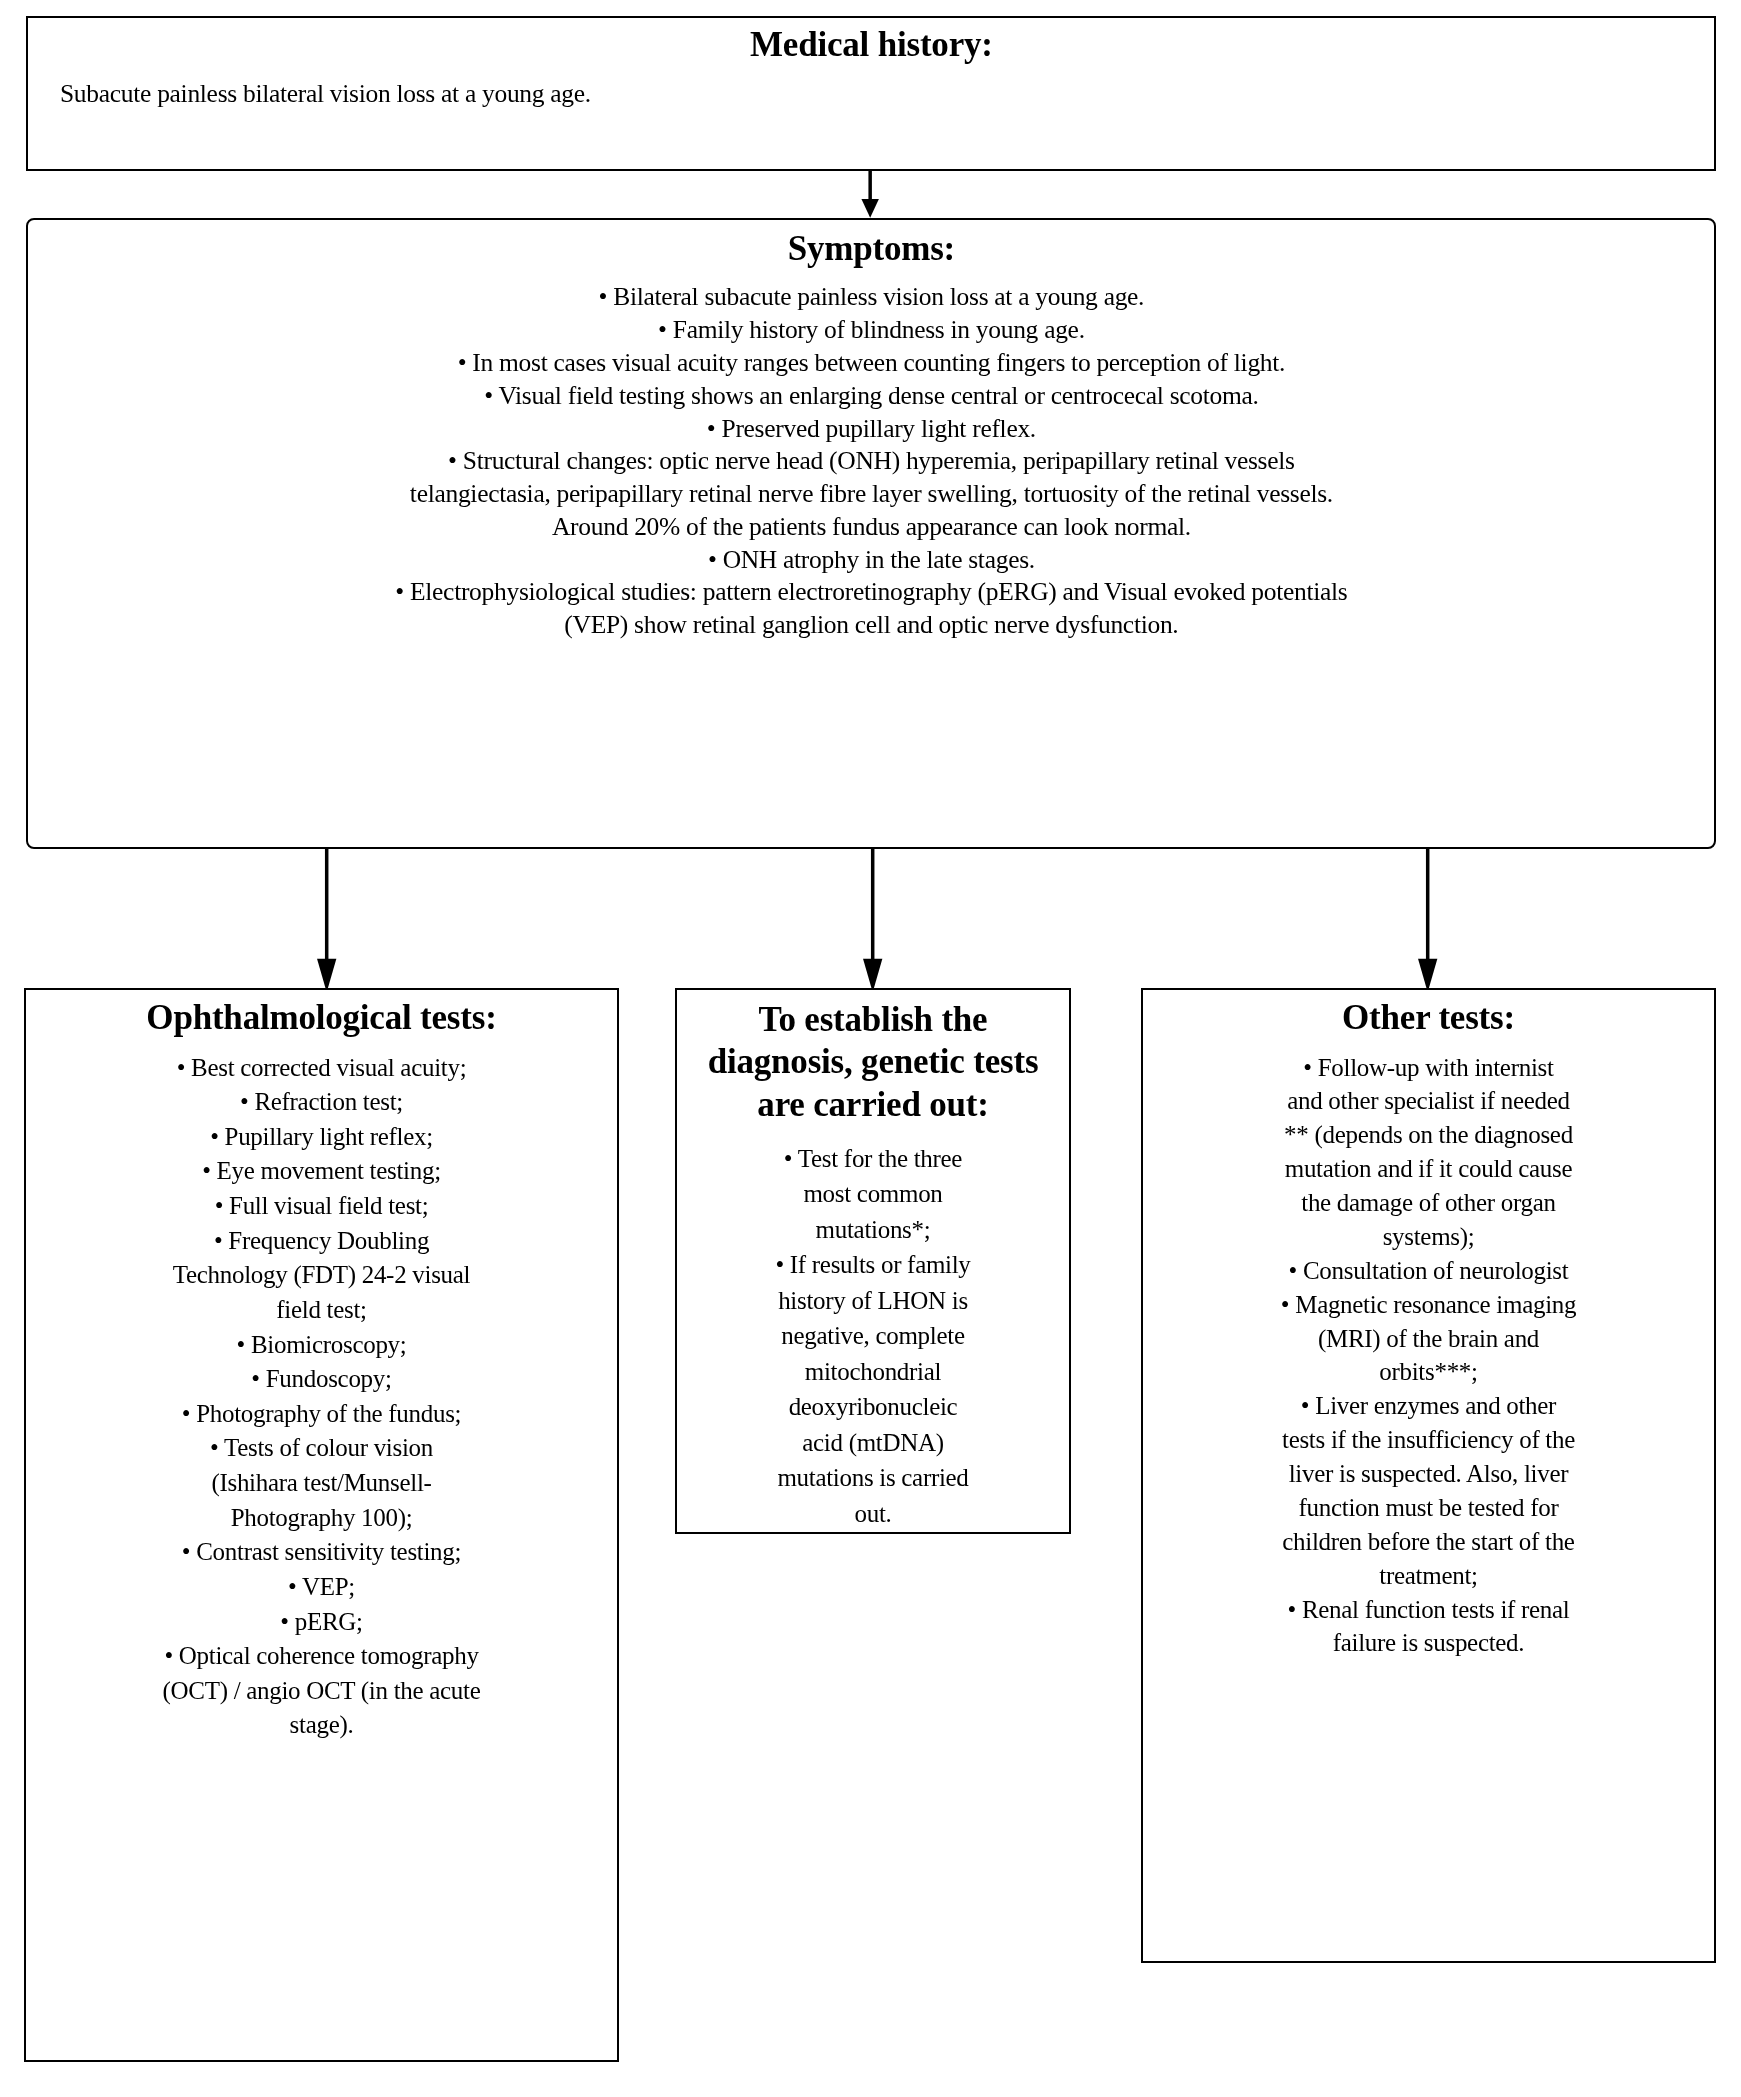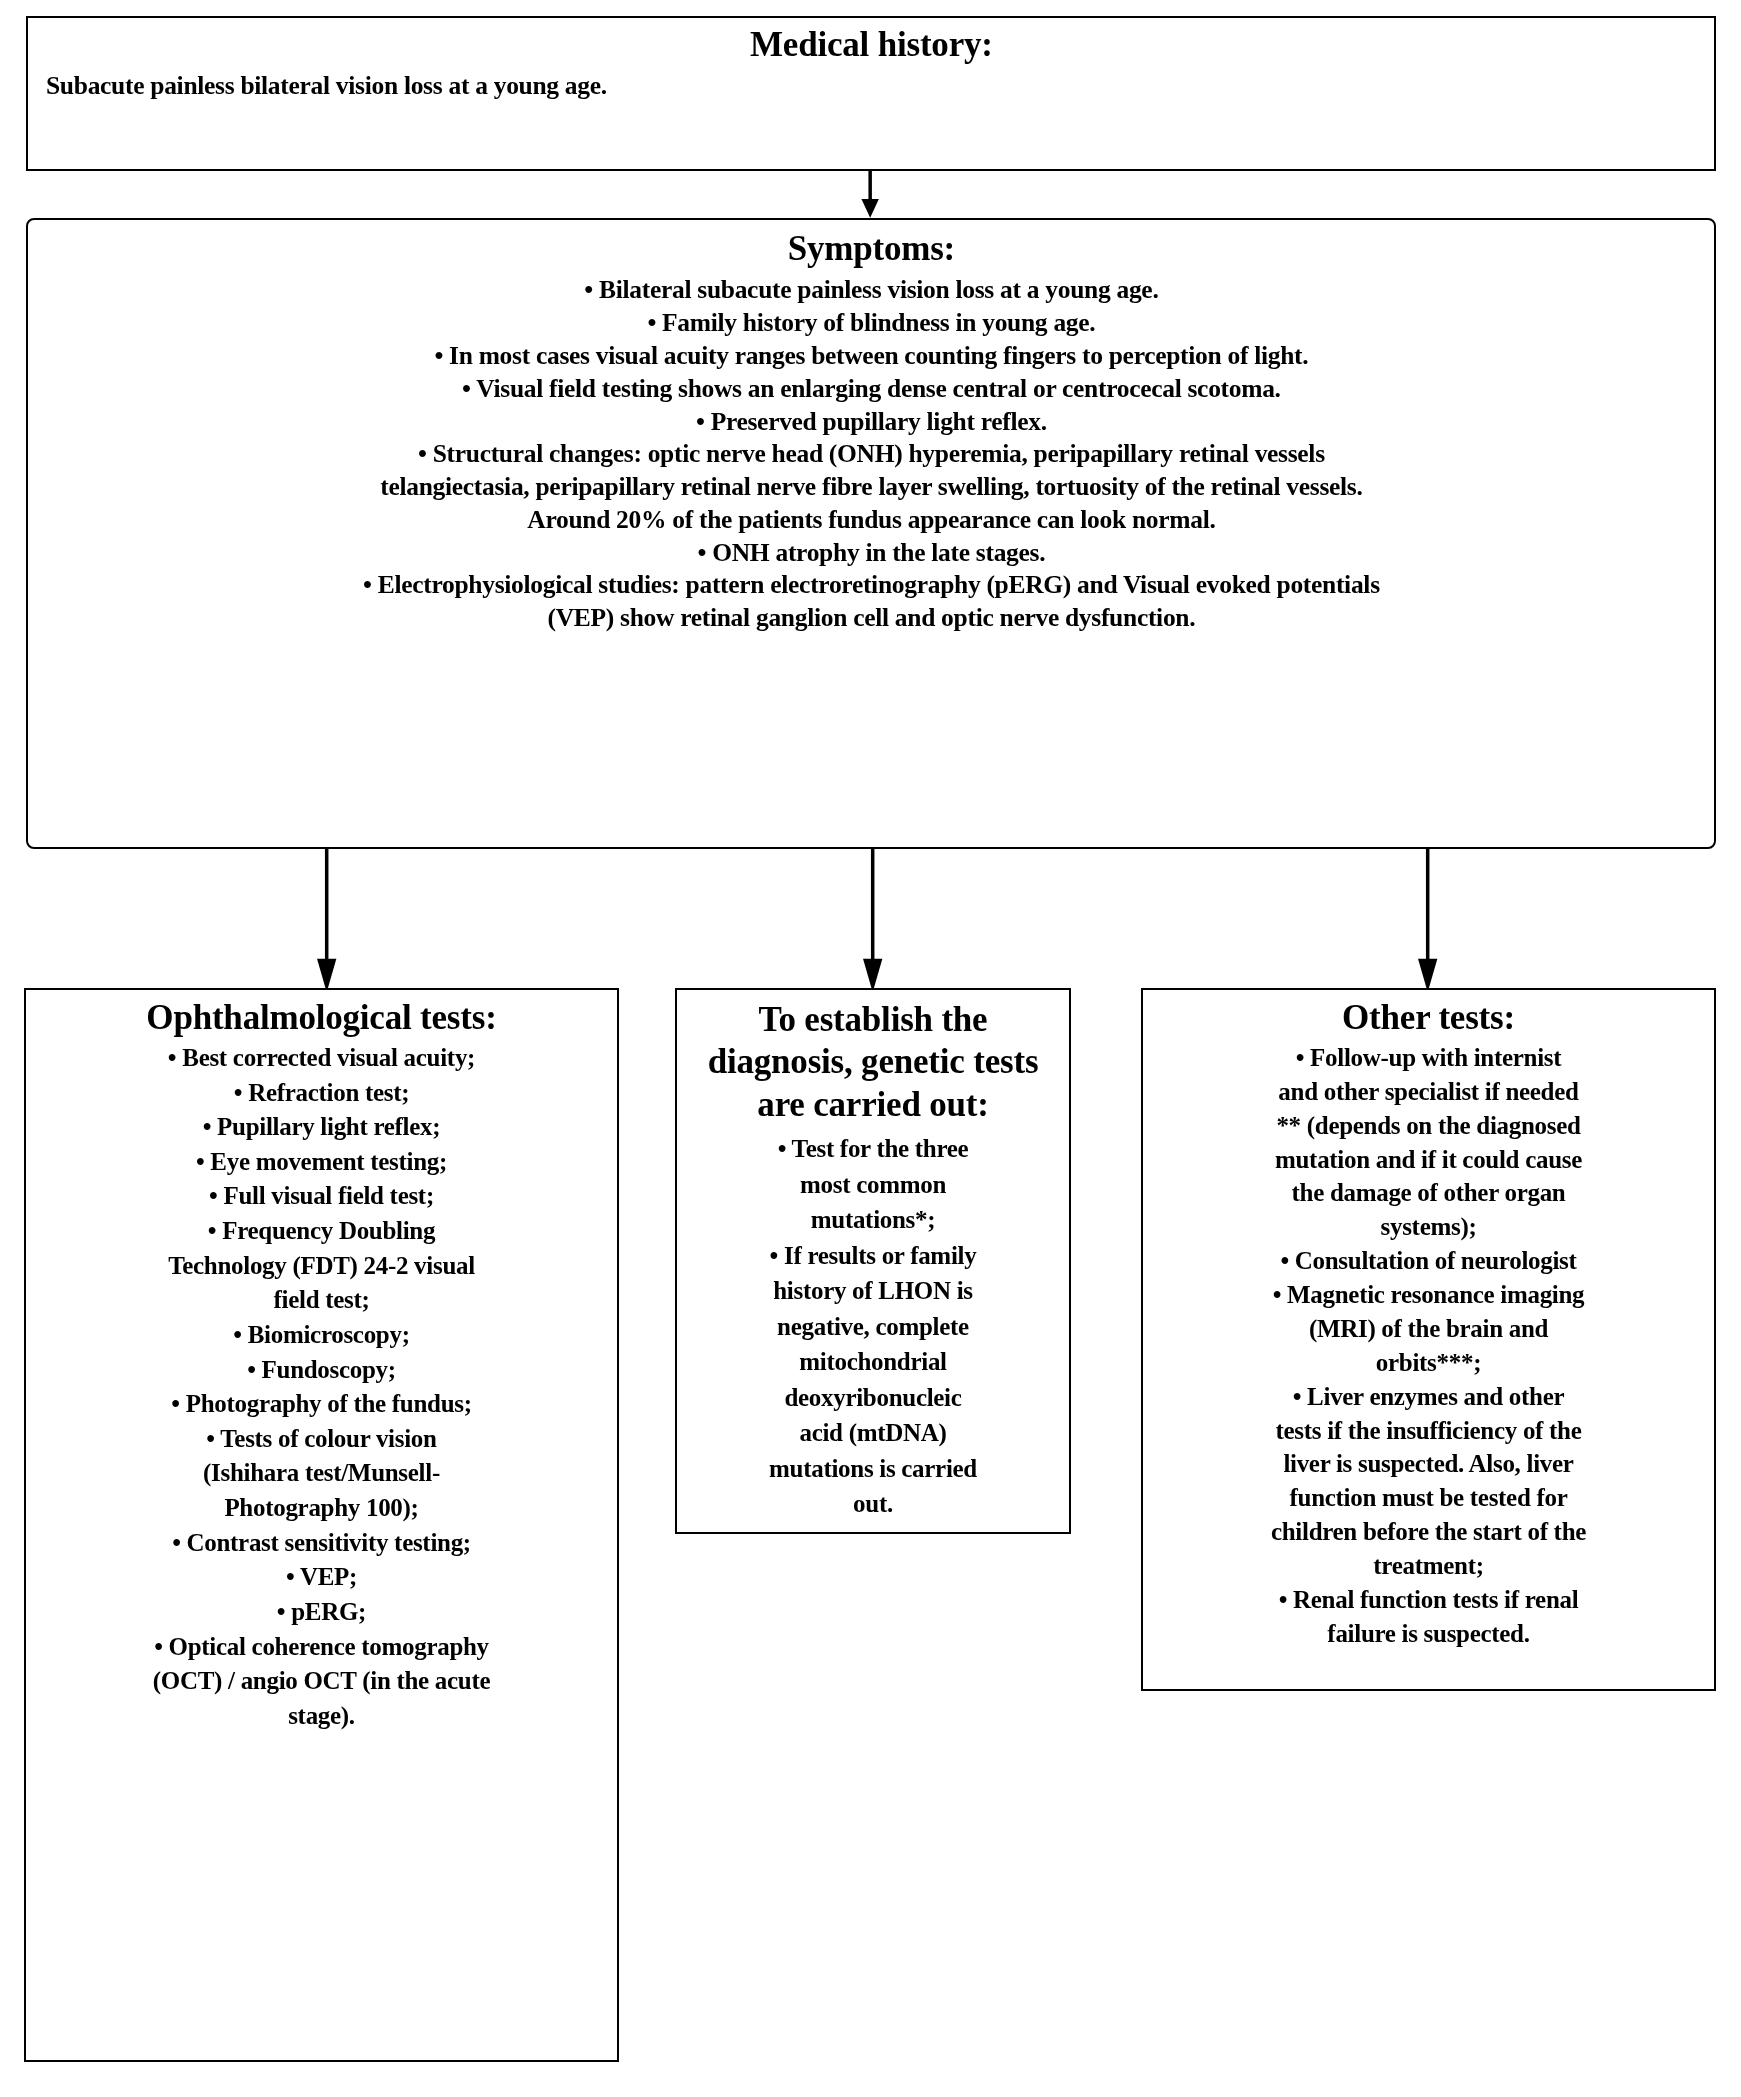--- a/index.html
+++ b/index.html
@@ -35,23 +35,23 @@
     font-size: 35px;
     line-height: 1.08;
     letter-spacing: -0.2px;
     margin: 0;
     padding: 0;
   }
 
   .node-body {
     font-size: 25.5px;
     line-height: 1.26;
-    font-weight: bold;
+    font-weight: normal;
     letter-spacing: -0.3px;
-    margin: 0;
+    margin: 14px;
     padding: 0;
   }
 
   .node-body .line {
     display: block;
     white-space: pre-wrap;
   }
 
   
   #box-medical-history {
@@ -112,21 +112,21 @@
     line-height: 1.22;
   }
   #box-genetic-tests .node-body {
     font-size: 25px;
     line-height: 1.42;
   }
 
   #box-other-tests {
     left: 1141px;
     width: 575px;
-    height: 703px;
+    height: 975px;
   }
   #box-other-tests .node-title { margin-bottom: 4.4px; }
   #box-other-tests .node-body {
     font-size: 25px;
     line-height: 1.355;
   }
 
   
   .connector {
     position: absolute;

